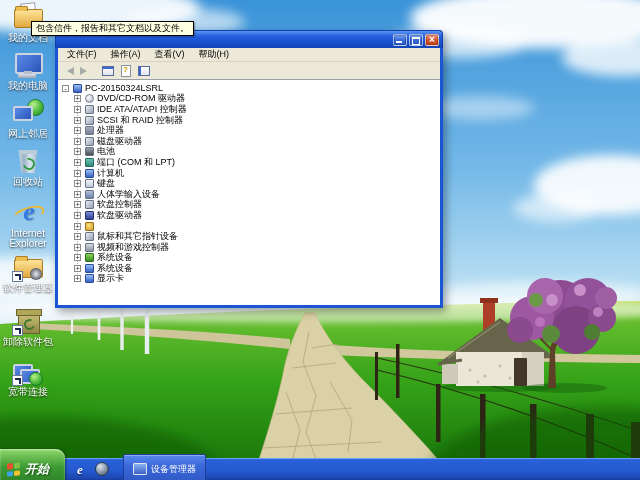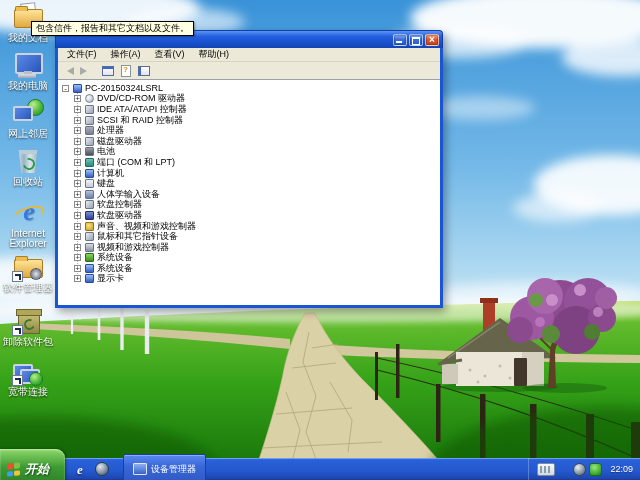--- a/index.html
+++ b/index.html
@@ -382,21 +382,20 @@
             <span>软盘控制器</span>
           </div>
         <div class="trow child">
             <span class="exp">+</span>
             <span class="ti ti-fdd"></span>
             <span>软盘驱动器</span>
           </div>
         <div class="trow child">
             <span class="exp">+</span>
             <span class="ti ti-snd"></span>
-            <span>声音、视频和游戏控制器</span>
           </div>
         <div class="trow child">
             <span class="exp">+</span>
             <span class="ti"></span>
             <span>鼠标和其它指针设备</span>
           </div>
         <div class="trow child">
             <span class="exp">+</span>
             <span class="ti ti-usb"></span>
             <span>视频和游戏控制器</span>
@@ -435,19 +434,13 @@
   </div>
   <div class="ql">
     <span class="qie"></span>
     <span class="qe2"></span>
   </div>
   <div class="taskbtn">
     <span class="tmon"></span>
     <span>设备管理器</span>
   </div>
   <div class="spacer"></div>
-  <div class="tray">
-    <span class="kbd"></span>
-    <span class="tico1"></span>
-    <span class="tico2"></span>
-    <span class="clk">22:09</span>
-  </div>
 </div>
 
 </body></html>

